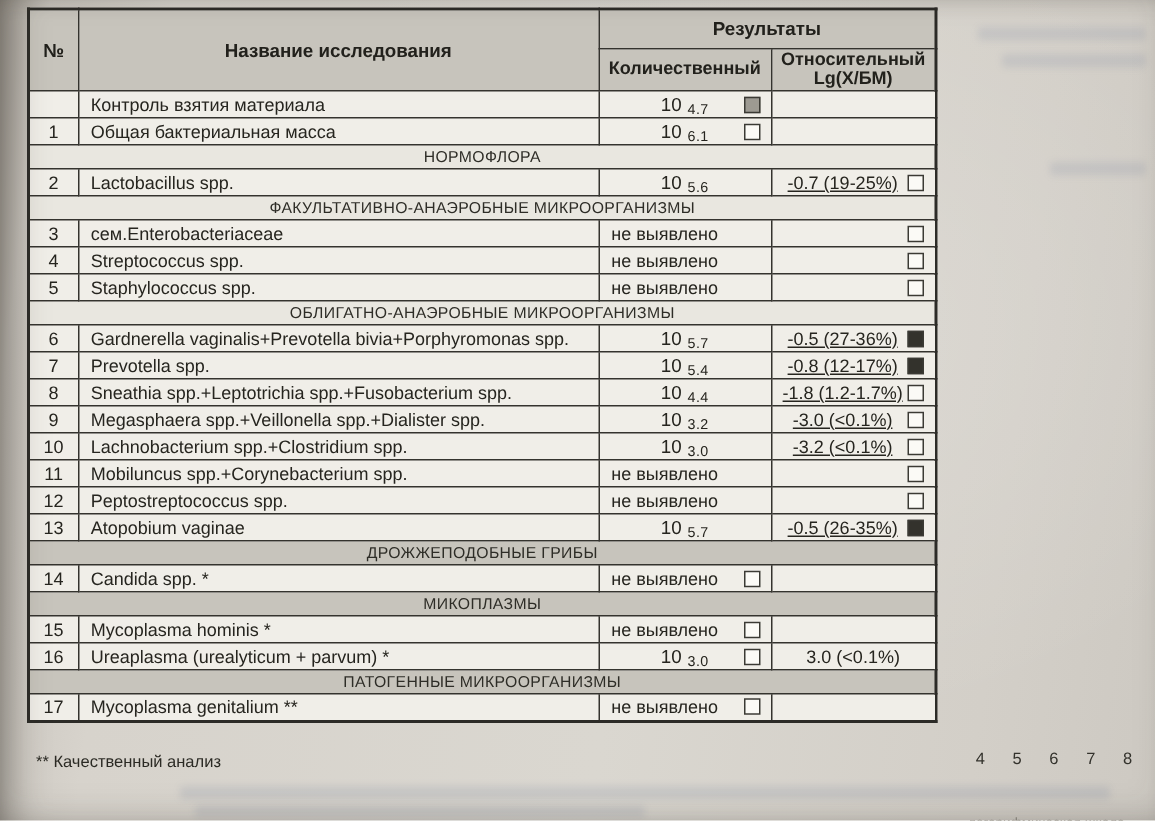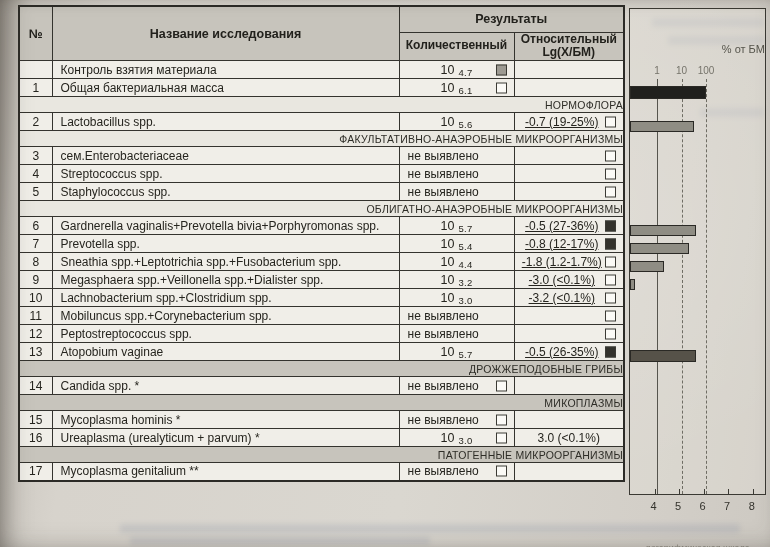--- a/index.html
+++ b/index.html
@@ -41,21 +41,21 @@
   .nv { display:block; text-align:left; padding-left:8px; }
   .q-base { font-size:12.5px; }
   .q-exp { font-size:9.5px; position:relative; top:2px; margin-left:4px; letter-spacing:.3px; }
   .rel-text { display:inline-block; }
   td.has-cb .rel-text { padding-right:14px;text-decoration:underline; }
 
   .cb { position:absolute; right:7px; top:50%; transform:translateY(-50%); width:11px; height:11px; border:1.5px solid #3b3a34; background:#fbfaf6; }
   .cb-gray { background:#9d9a92; }
   .cb-dark { background:#33322c; }
 
-  tr.section-row td { height:16px; text-align:right; font-size:10.5px; letter-spacing:.25px; color:#2e2d27; }
+  tr.section-row td { height:16px; text-align:center; font-size:10.5px; letter-spacing:.25px; color:#2e2d27; }
   tr.sec-light td { background:#e9e7e0; }
   tr.sec-gray td { background:#c7c4bc; }
 
   
   .footnotes { position:absolute; left:24px; top:501px; font-size:11px; color:#2b2a24; line-height:1.45; }
 
   
   .chart-wrap { position:absolute; left:629px; top:8px; width:138px; height:539px; }
   .chart-box { position:absolute; left:0; top:0; width:137px; height:487px; border:1.6px solid #3a3933; background:rgba(232,229,222,.35); }
   .chart-top-label { position:absolute; right:0px; top:34px; font-size:11px; color:#55544c; }
@@ -259,44 +259,24 @@
               <span class="nv">не выявлено</span>
               <span class="cb"></span>
             </td>
             <td class="c-rel"></td>
           </tr>
         </tbody>
     </table>
   </div>
 
   <div class="footnotes">
+    <div>** Качественный анализ</div>
   </div>
 
   <div class="chart-wrap">
-    <div class="chart-box">
-      <div class="chart-top-label">% от БМ</div>
-    <div class="gridline gl-solid" style="left: 27px;"></div>
-        <div class="gridline gl-dashed" style="left: 51.5455px;"></div>
-        <div class="gridline gl-dashed" style="left: 76.0909px;"></div>
-        <div class="scale-label" style="left: 27px;">1</div>
-        <div class="scale-label" style="left: 51.5455px;">10</div>
-        <div class="scale-label" style="left: 76.0909px;">100</div>
-        <div class="axis-tick" style="left: 24.5455px;"></div>
-        <div class="axis-tick" style="left: 49.0909px;"></div>
-        <div class="axis-tick" style="left: 73.6364px;"></div>
-        <div class="axis-tick" style="left: 98.1818px;"></div>
-        <div class="axis-tick" style="left: 122.727px;"></div>
-        <div class="bar bar-black" style="width: 76.0909px; top: 76.5px;"></div>
-        <div class="bar bar-gray" style="width: 63.8182px; top: 111.5px;"></div>
-        <div class="bar bar-gray" style="width: 66.2727px; top: 215.5px;"></div>
-        <div class="bar bar-gray" style="width: 58.9091px; top: 233.5px;"></div>
-        <div class="bar bar-gray" style="width: 34.3636px; top: 251.5px;"></div>
-        <div class="bar bar-gray" style="width: 4.90909px; top: 269.5px;"></div>
-        <div class="bar bar-dark" style="width: 66.2727px; top: 341px;"></div>
-      </div>
     <div class="axis-caption">логарифмическая шкала</div>
   <div class="axis-num" style="left: 24.5455px;">4</div>
       <div class="axis-num" style="left: 49.0909px;">5</div>
       <div class="axis-num" style="left: 73.6364px;">6</div>
       <div class="axis-num" style="left: 98.1818px;">7</div>
       <div class="axis-num" style="left: 122.727px;">8</div>
     </div>
 
 </div>
 

